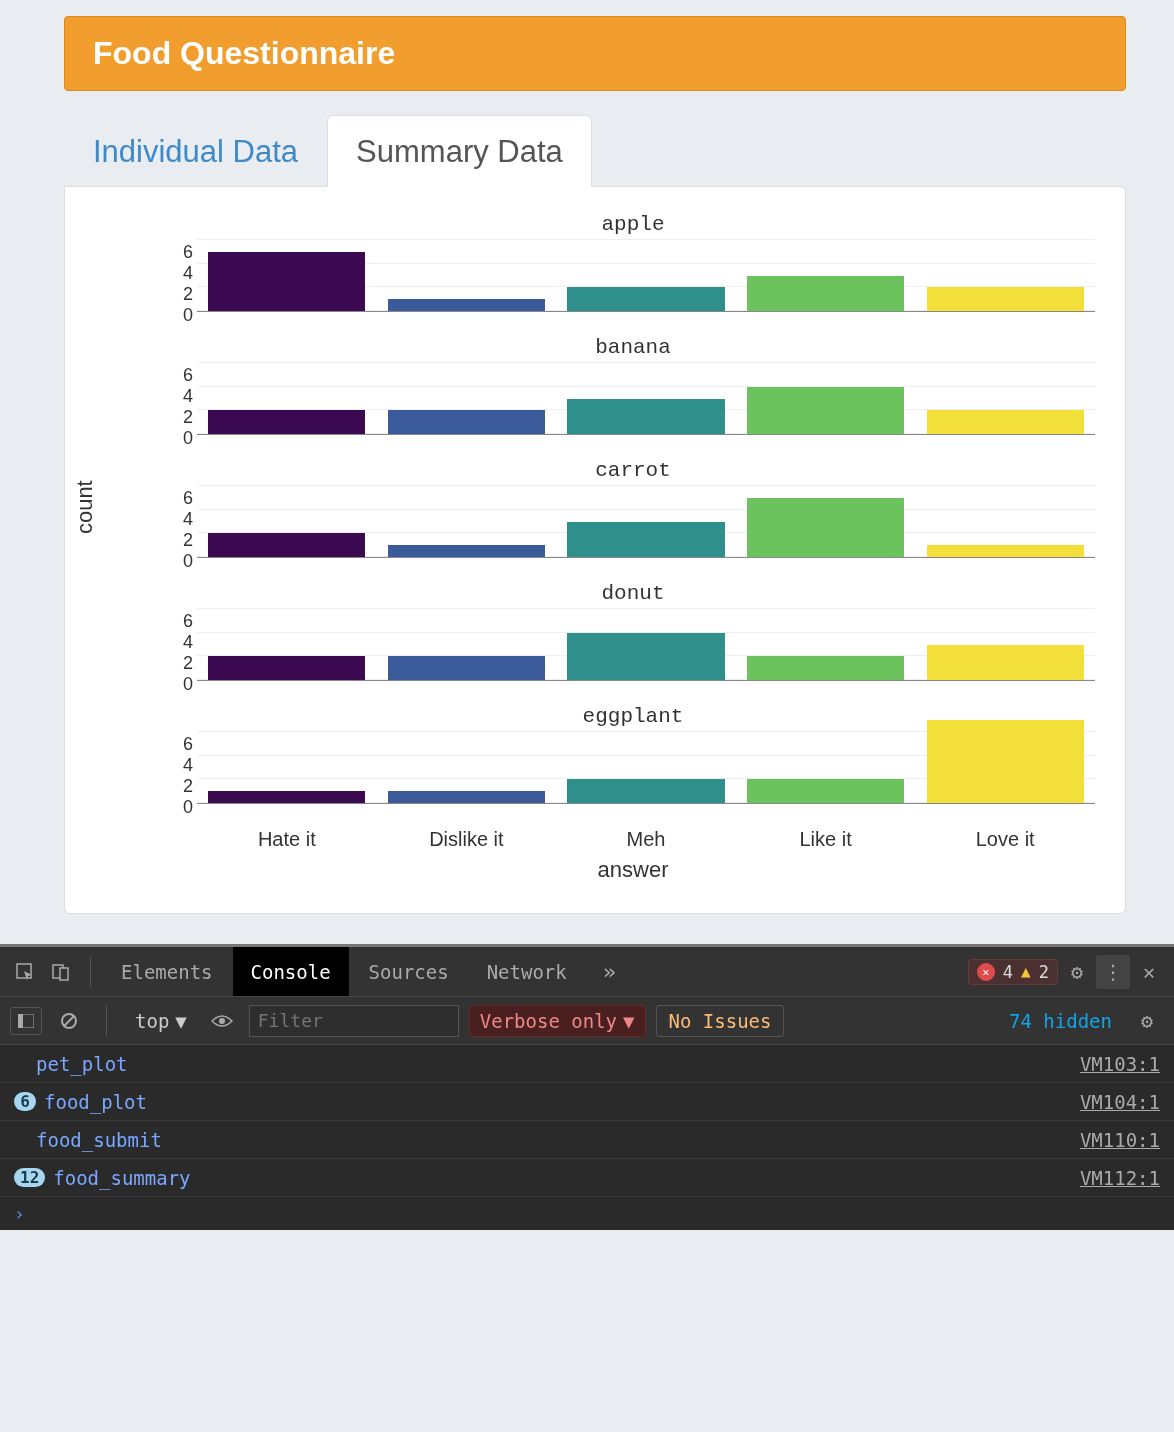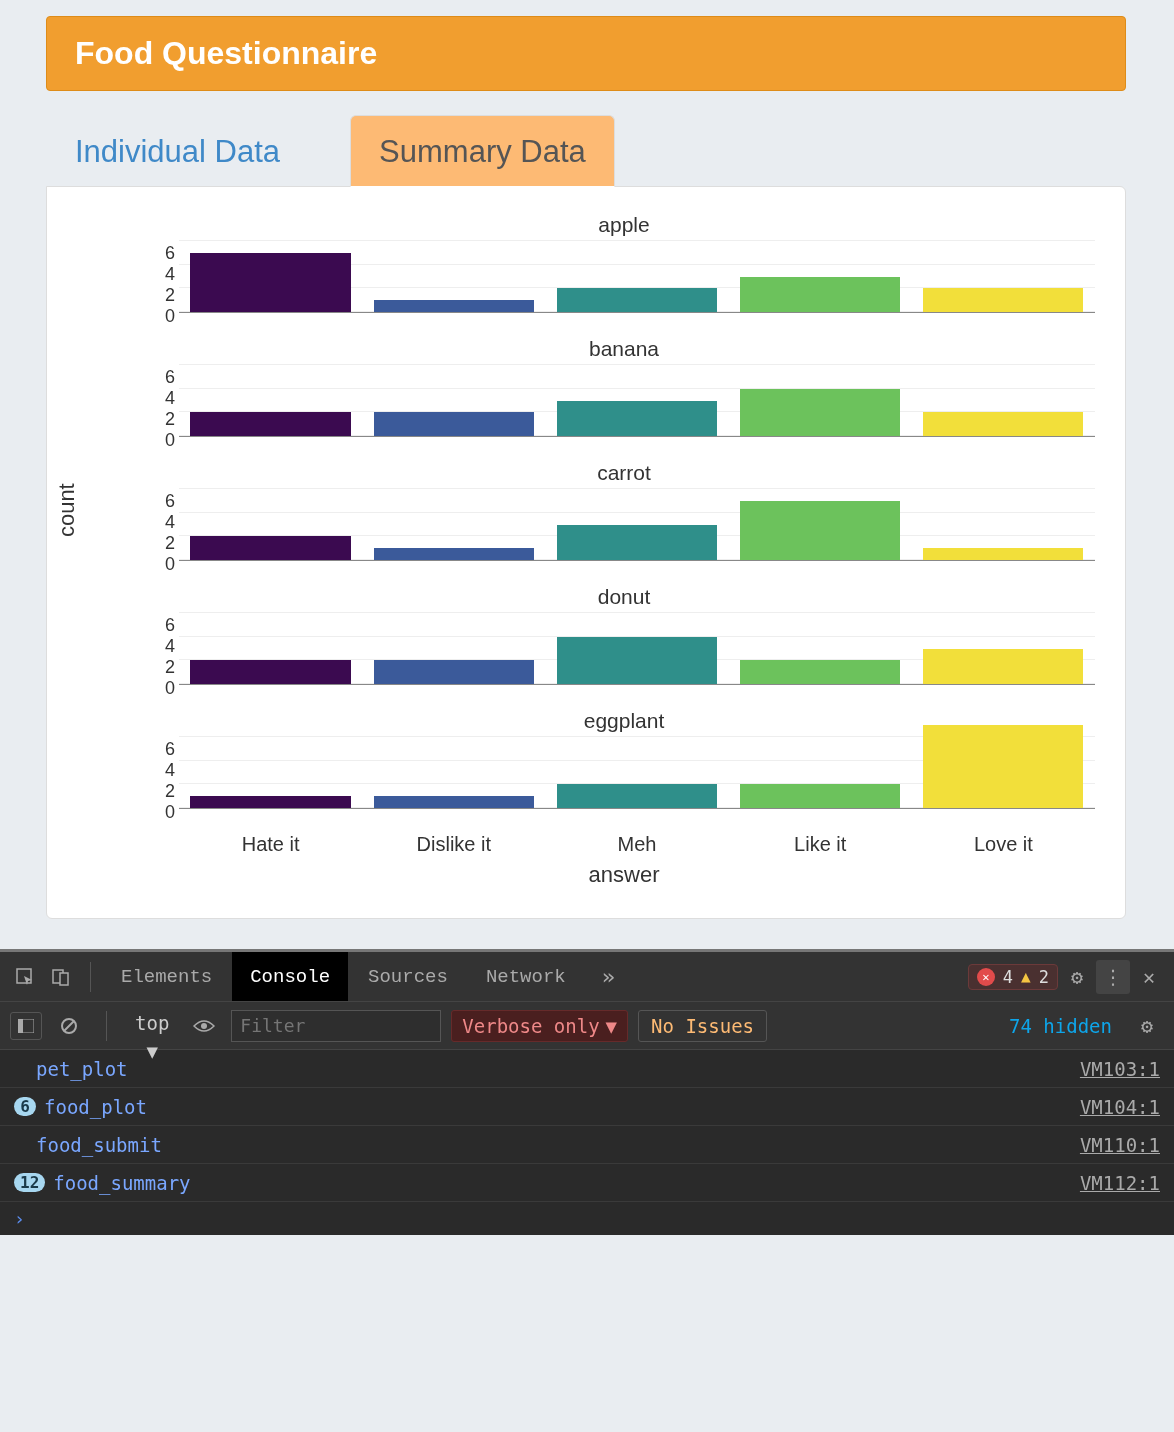--- a/index.html
+++ b/index.html
@@ -4,21 +4,21 @@
 <style>
   * { box-sizing: border-box; margin: 0; padding: 0; }
   body {
     font-family: -apple-system, BlinkMacSystemFont, "Segoe UI", Helvetica, Arial, sans-serif;
     background: #e9edf1;
     width: 1174px;
     height: 1432px;
     overflow: hidden;
   }
   .app {
-    padding: 16px 48px 30px 46px;
+    padding: 16px 48px 30px 64px;
   }
   .header {
     background: #f19e2f;
     border: 1px solid #de8c19;
     border-radius: 4px;
     padding: 18px 28px;
     color: #fff;
     font-size: 32px;
     font-weight: 700;
     margin-bottom: 24px;
@@ -30,25 +30,24 @@
   .tab {
     padding: 18px 28px 16px 28px;
     font-size: 31px;
     color: #3f89c8;
     cursor: pointer;
     border-top-left-radius: 6px;
     border-top-right-radius: 6px;
     border: 1px solid transparent;
   }
   .tab.active {
-    background: #fdba74;
+    background: #ffffff;
     color: #555;
     border-color: #ddd;
     border-bottom-color: #fff;
-    margin-left: 41px;
   }
   .panel {
     background: #fff;
     border: 1px solid #ddd;
     border-radius: 0 6px 6px 6px;
     padding: 18px 30px 30px 30px;
     margin-top: -1px;
   }
   .charts {
     position: relative;
@@ -64,20 +63,21 @@
     color: #333;
   }
   .facet {
     margin-bottom: 8px;
   }
   .facet-title {
     text-align: center;
     font-size: 21px;
     color: #333;
     margin: 8px 0 4px 0;
+    font-family: Liberation Mono, monospace;
   }
   .facet-body {
     display: flex;
     align-items: stretch;
   }
   .yticks {
     width: 26px;
     display: flex;
     flex-direction: column;
     justify-content: space-between;
@@ -149,21 +149,20 @@
     font-size: 20px;
   }
   .dt-divider { width:1px; height:30px; background:#555; margin:0 10px; }
   .dt-tab {
     padding: 0 18px;
     height: 100%;
     display: flex;
     align-items: center;
     color: #aaa;
     cursor: pointer;
-    font-family: Liberation Mono, monospace;
   }
   .dt-tab.active {
     background: #000;
     color: #fff;
   }
   .dt-chev { color:#aaa; padding:0 16px; font-size:22px;}
   .spacer { flex: 1; }
   .badges {
     display:flex; align-items:center; gap:8px;
     background:#4a3030; border:1px solid #6b3a3a; border-radius:4px;
@@ -173,21 +172,21 @@
   .tri-warn { color:#f5c542; font-size:16px;}
   .dt-toolbar {
     display:flex; align-items:center; height:48px; background:#333;
     border-bottom:1px solid #444; padding:0 10px; gap:10px;
   }
   .dt-btn {
     display:flex;align-items:center;justify-content:center;
     width:32px;height:28px;border:1px solid #555;border-radius:3px;color:#aaa;font-size:15px;
   }
   .dt-sel {
-    display:flex;align-items:center;gap:6px;padding:0 8px;height:28px;color:#ccc;flex-direction:column;
+    display:flex;align-items:center;gap:6px;padding:0 8px;height:28px;color:#ccc;
   }
   .dt-input {
     width:210px;height:32px;background:#2e2e2e;border:1px solid #555;color:#ef4444;padding:0 8px;font-family:inherit;font-size:18px;
   }
   .dt-verbose {
     background:#4a1f1f;border:1px solid #662a2a;color:#e88;padding:4px 10px;height:32px;display:flex;align-items:center;gap:6px;border-radius:3px;justify-content:space-between;
   }
   .dt-noissues {
     border:1px solid #555;border-radius:3px;padding:4px 12px;height:32px;display:flex;align-items:center;color:#fdba74;
   }

